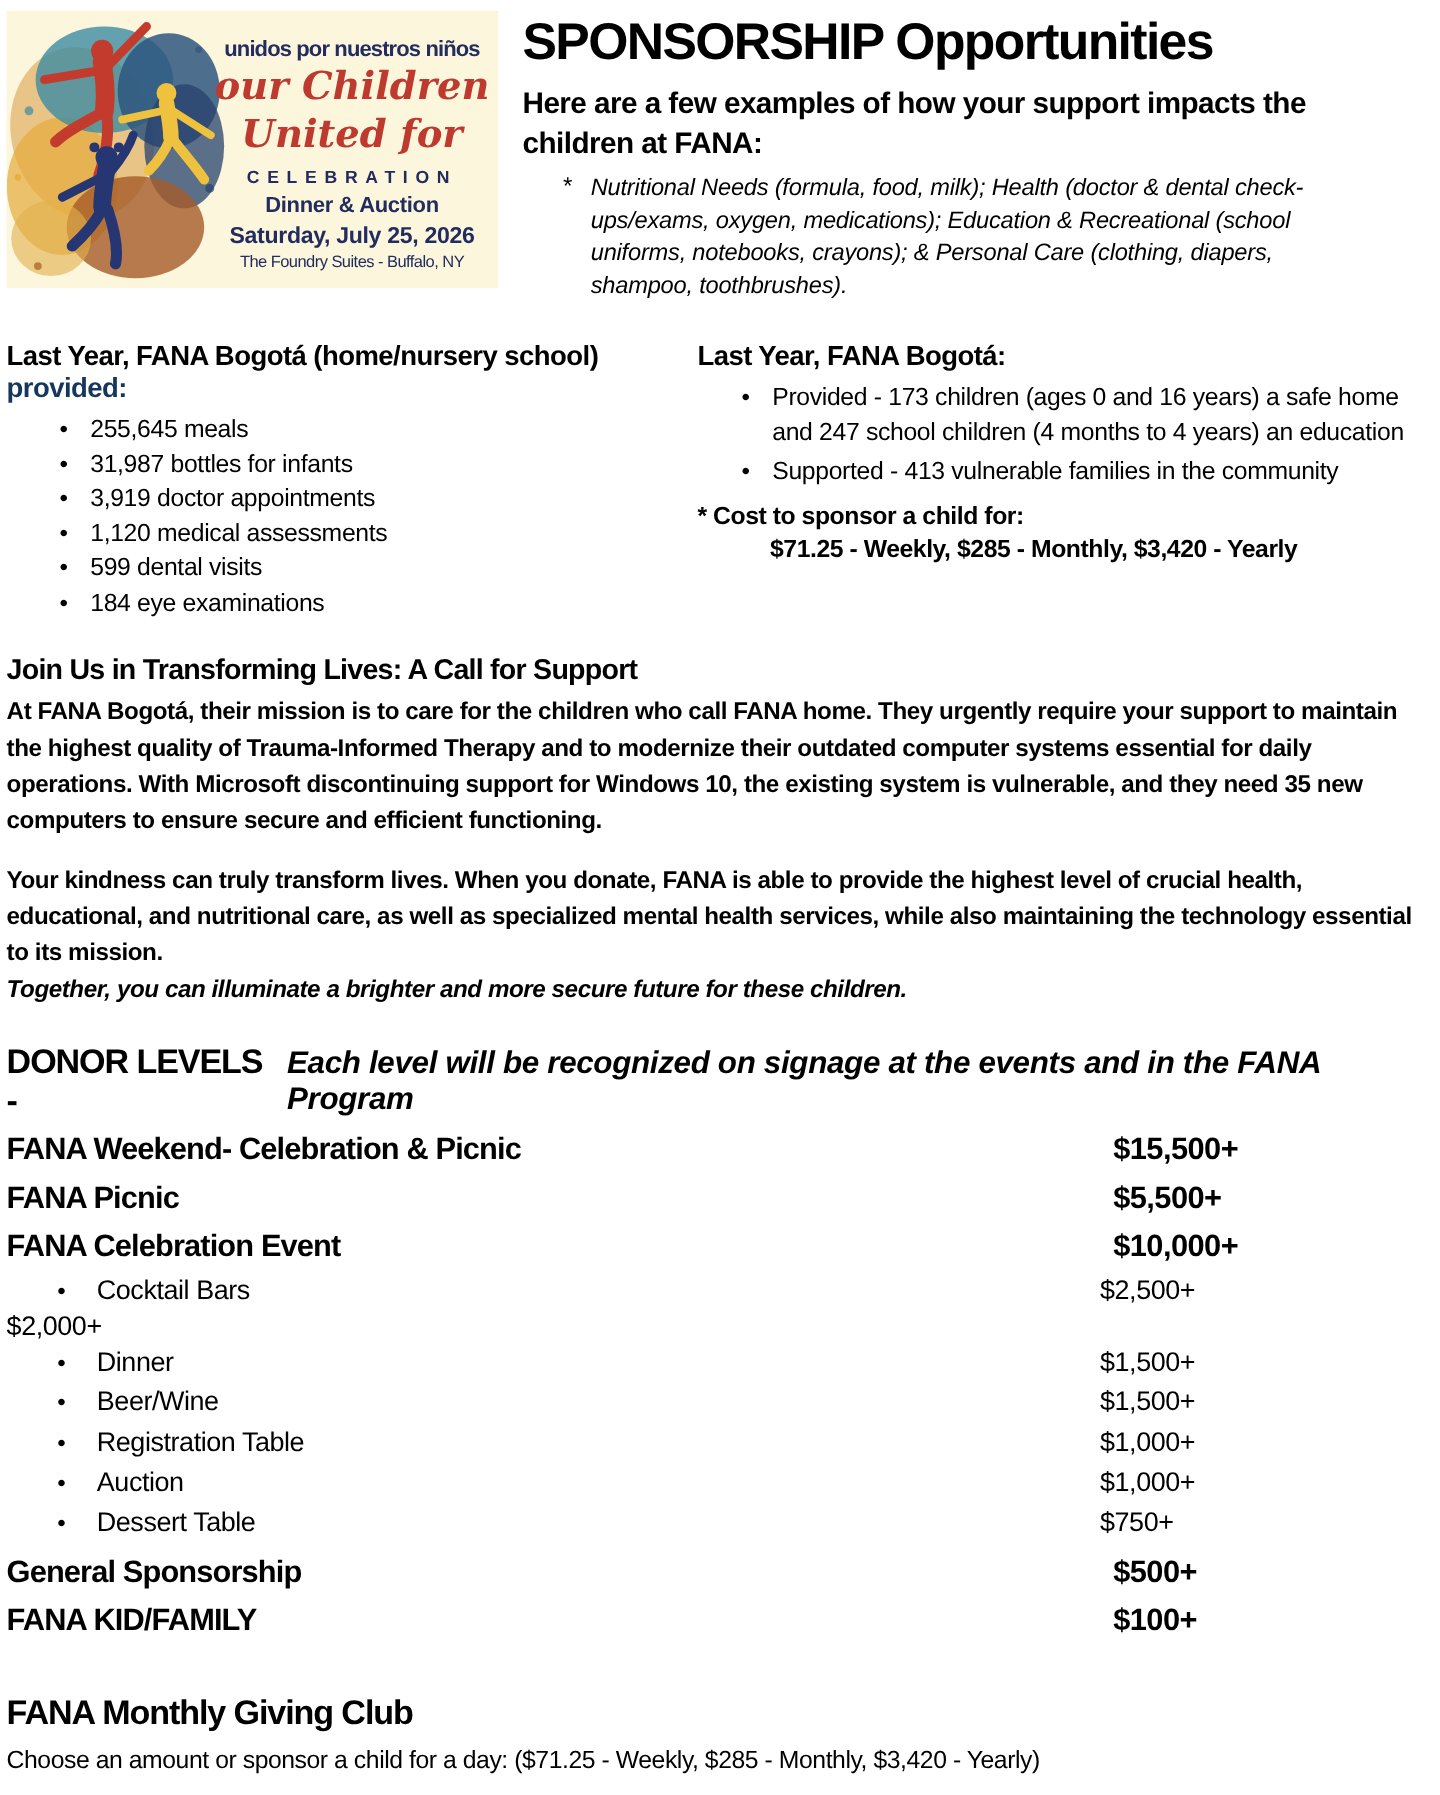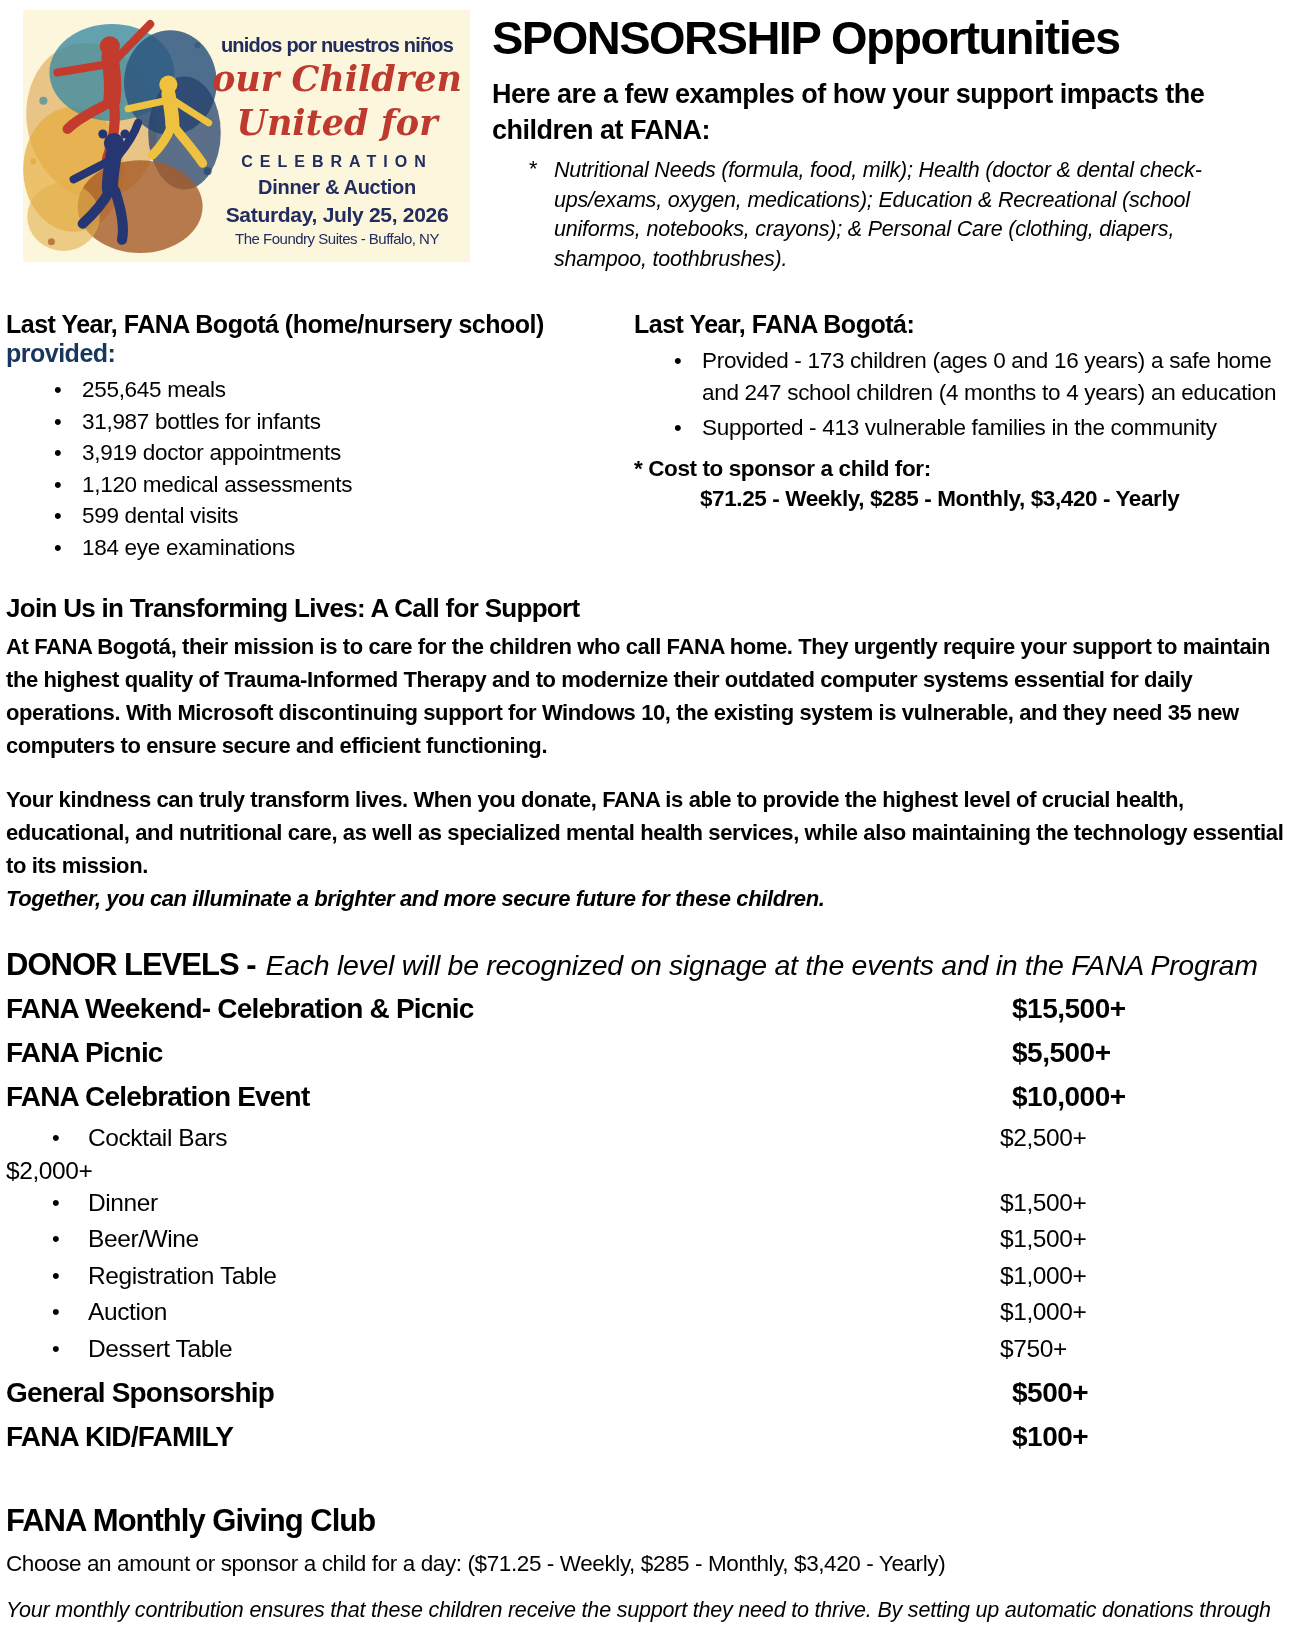--- a/index.html
+++ b/index.html
@@ -9,21 +9,21 @@
     font-family:"Liberation Sans", sans-serif;
     color:#000; letter-spacing:-0.3px; position:relative; overflow:hidden;
   }
   .page { padding:10px 6px 0 6px; }
 
   
   .header-row { display:flex; align-items:flex-start; }
 
   .logo-box {
     position:relative; width:447px; height:252px; flex:0 0 447px;
-    background:#fbf6dc; overflow:hidden; margin-left:17px;
+    background:#fbf6dc; overflow:hidden; 
   }
   .logo-art { position:absolute; left:-6px; top:0; }
   .logo-text {
     position:absolute; right:2px; top:24px; width:262px;
     display:flex; flex-direction:column; align-items:center; text-align:center;
     color:#222c5e;
   }
   .logo-es { font-weight:bold; font-size:20px; letter-spacing:-0.8px; color:#222c5e; white-space:nowrap; }
   .logo-script {
     font-family:"DejaVu Serif", serif; font-style:italic; font-weight:bold;
@@ -60,21 +60,21 @@
   .call-section { margin-top:30px; }
   .call-heading { font-weight:bold; font-size:26px; letter-spacing:-0.7px; }
   .call-para { font-weight:bold; font-size:22px; line-height:33px; letter-spacing:-0.4px; margin-top:6px; width:1298px; }
   .call-para + .call-para { margin-top:21px; }
   .call-emphasis { display:block; font-style:italic; }
 
   
   .donor-section { margin-top:32px; }
   .donor-heading-line { display:flex; align-items:center; }
   .donor-heading { font-weight:bold; font-size:31px; letter-spacing:-1px; }
-  .donor-heading-note { font-style:italic; font-size:28.5px; letter-spacing:-0.3px; margin-left:10px; }
+  .donor-heading-note { font-style:italic; font-size:28.5px; letter-spacing:-0.3px; margin-left:10px;font-weight:bold; }
   .donor-row { display:grid; grid-template-columns:994px 1fr; align-items:baseline; margin-top:7px;gap:12px; }
   .donor-label { font-weight:bold; font-size:28px; letter-spacing:-0.8px; line-height:37px; }
   .donor-price { font-weight:bold; font-size:28px; letter-spacing:-0.5px; }
   ul.donor-sub-list { list-style:none; margin-top:5px; }
   ul.donor-sub-list li { display:grid; grid-template-columns:994px 1fr; align-items:baseline; }
   .sub-label { position:relative; padding-left:82px; font-size:24.5px; line-height:36.5px; letter-spacing:-0.4px; }
   .sub-label::before { content:"\2022"; position:absolute; left:46px; top:0; font-size:22px; }
   .sub-price { font-size:24.5px; letter-spacing:-0.4px; }
 
   

